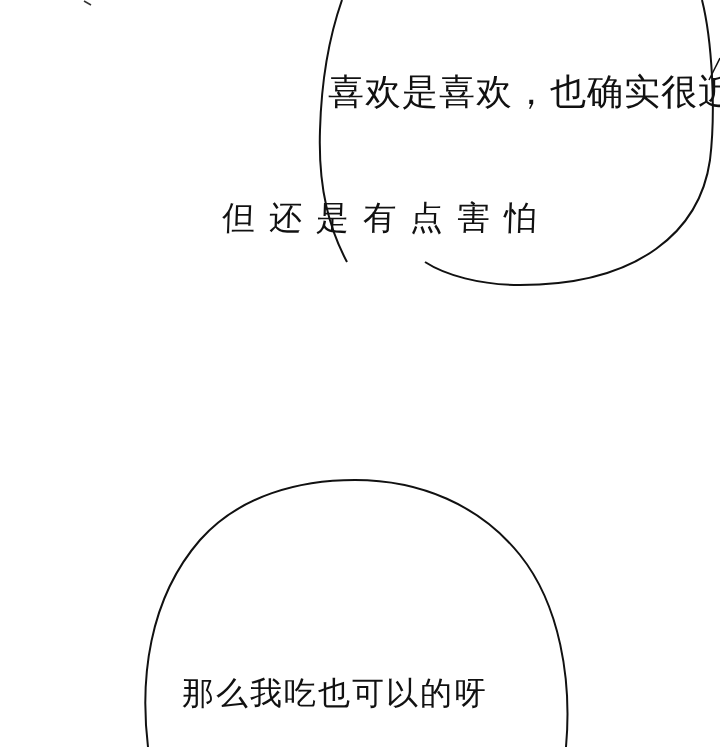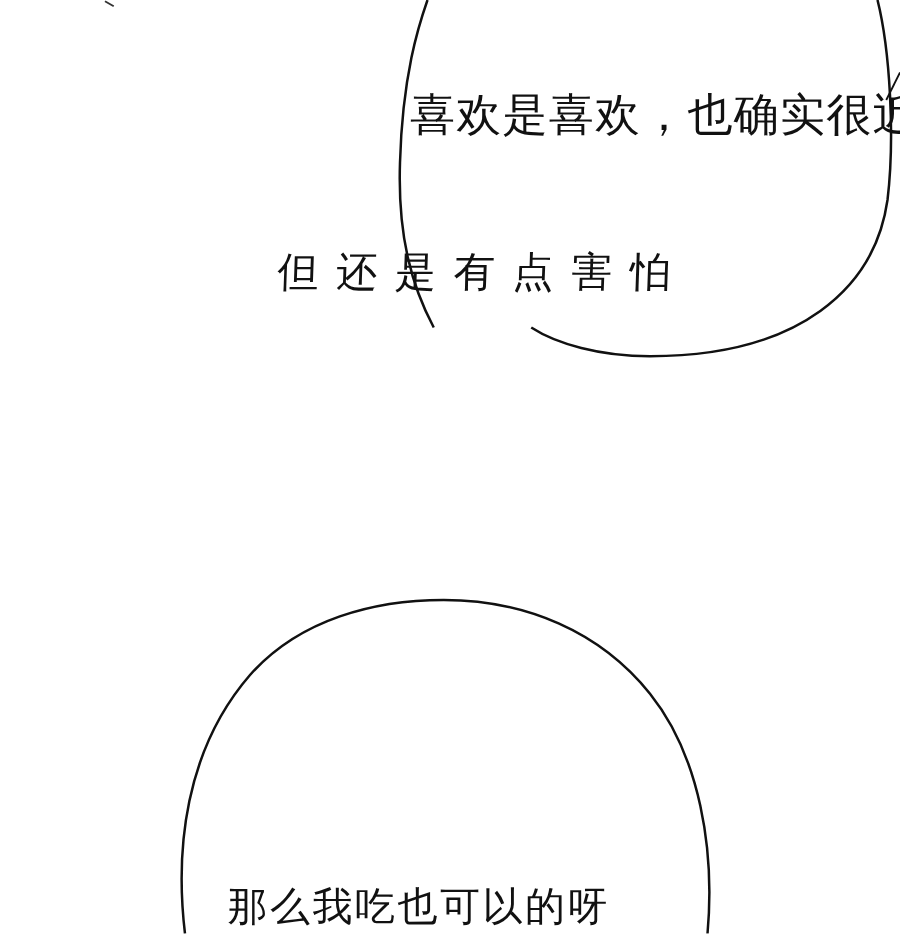--- a/index.html
+++ b/index.html
@@ -2,21 +2,21 @@
 <html><head>
   <meta charset="utf-8">
   <style>
     html, body { margin: 0; padding: 0; }
     body { width: 720px; height: 747px; background: #ffffff; position: relative; overflow: hidden; }
     .panel { position: absolute; left: 0; top: 0; width: 720px; height: 747px; background: #fff; }
     svg.art { position: absolute; left: 0; top: 0; }
     .txt { position: absolute; color: #111; white-space: nowrap; font-family: "DejaVu Sans", sans-serif; }
     .t1 { left: 328px; top: 68px; font-size: 36px; letter-spacing: 1px; }
     .t2 { left: 222px; top: 196px; font-size: 33px; letter-spacing: 14px; font-family: "DejaVu Sans", sans-serif; transform: skewX(-2deg); }
-    .t3 { left: 182px; top: 672px; font-size: 32px; letter-spacing: 2px; margin-top: 32px; }
+    .t3 { left: 182px; top: 672px; font-size: 32px; letter-spacing: 2px; }
   </style>
 </head>
 <body>
 
 <div class="panel">
   <svg class="art" width="720" height="747" viewBox="0 0 720 747">
 
     <path d="M 347 262 C 330 230, 318 190, 320 130 C 322 60, 335 20, 342 0
              M 702 0 C 712 40, 716 110, 710 160 C 700 230, 640 285, 520 285 C 480 285, 445 275, 425 262" fill="none" stroke="#111" stroke-width="2"></path>
 

